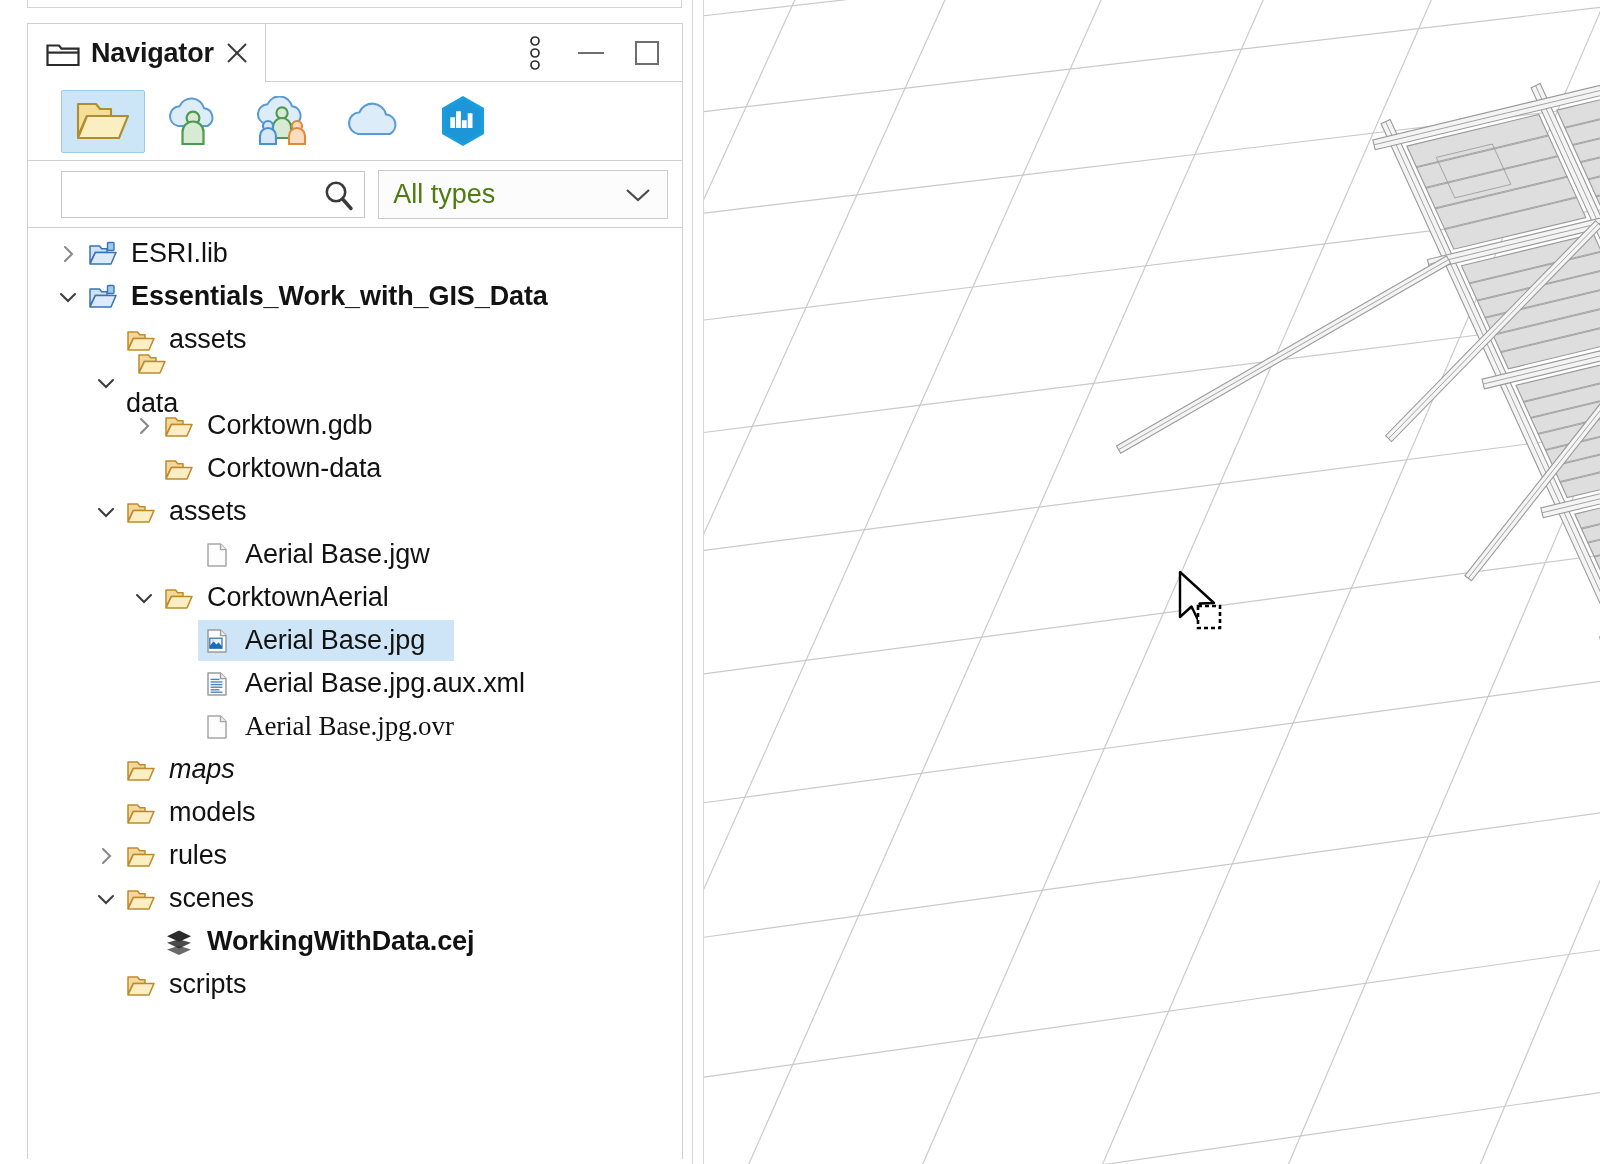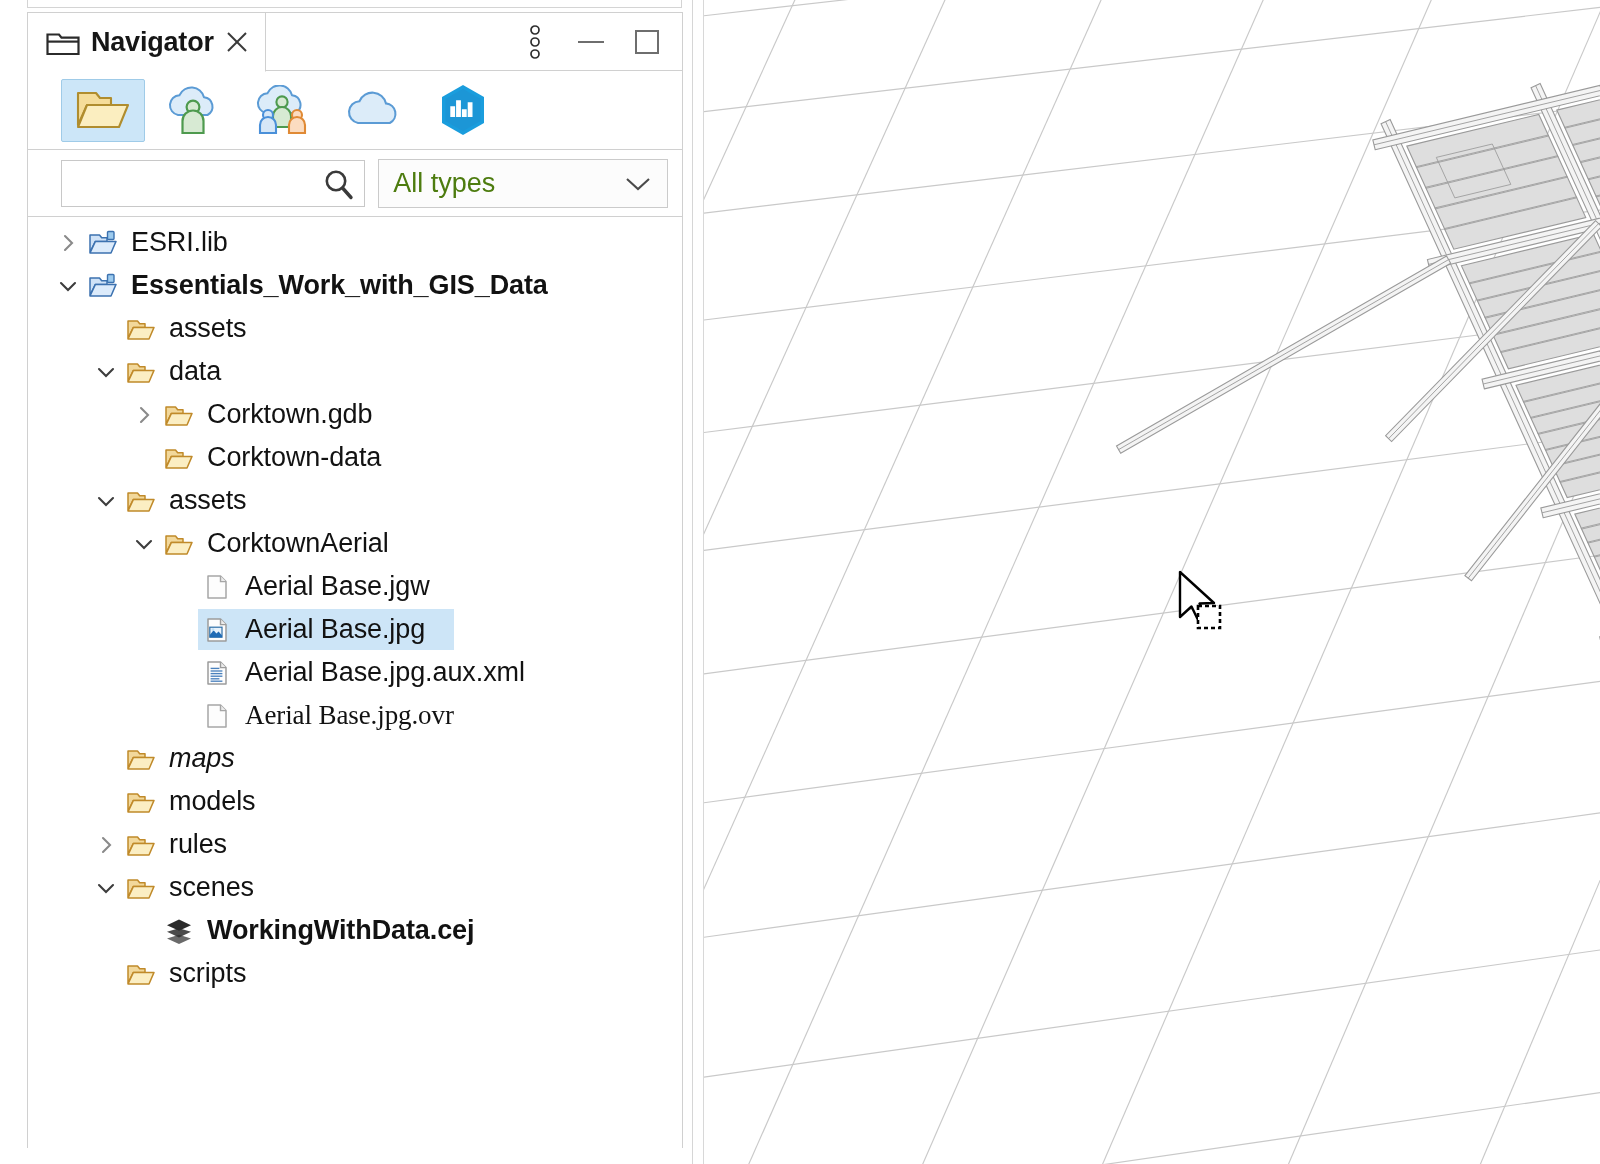--- a/index.html
+++ b/index.html
@@ -13,21 +13,21 @@
   #app { position: relative; width: 1600px; height: 1164px; background:#ffffff; }
 
   
   .top-sliver {
     position: absolute; left: 27px; top: -40px; width: 655px; height: 48px;
     border: 1px solid #d4d4d4; background:#ffffff;
   }
 
   
   .nav-panel {
-    position: absolute; left: 27px; top: 12px;
+    position: absolute; left: 27px; top: 23px;
     width: 656px; height: 1136px;
     background: #ffffff;
     border-left: 1px solid #d0d0d0;
     border-top: 1px solid #d0d0d0;
     border-right: 1px solid #d0d0d0;
   }
   .nav-titlebar {
     position: relative; height: 58px; width: 100%;
     border-bottom: 1px solid #d0d0d0;
     background:#ffffff;
@@ -280,86 +280,86 @@
             </svg>
             <span class="node-label">assets</span>
           </div>
         </div>
         <div class="tree-row">
           <div class="twisty" style="left: 66px;">
             <svg viewBox="0 0 24 24" width="24" height="24">
               <polyline points="5,9 12,16 19,9" fill="none" stroke="#3d3d3d" stroke-width="2.1" stroke-linecap="round"></polyline>
             </svg>
           </div>
+          <div class="row-inner" style="margin-left: 98px; flex-direction: column;">
+            <svg viewBox="0 0 30 28" width="30" height="28" class="node-icon">
+              <path d="M2 6 H11.5 l2.2 2.8 H19 v3.6 H7.4 L2 23 Z" fill="#f2d89b" stroke="#c08a2a" stroke-width="1.5" stroke-linejoin="round"></path>
+              <path d="M7.4 12.4 H28 L23 24 H2 Z" fill="#fbeec3" stroke="#c08a2a" stroke-width="1.5" stroke-linejoin="round"></path>
+            </svg>
+            <span class="node-label">data</span>
+          </div>
+        </div>
+        <div class="tree-row">
+          <div class="twisty" style="left: 104px;">
+            <svg viewBox="0 0 24 24" width="24" height="24">
+              <polyline points="9,5 16,12 9,19" fill="none" stroke="#8a8a8a" stroke-width="2.1" stroke-linecap="round"></polyline>
+            </svg>
+          </div>
+          <div class="row-inner" style="margin-left: 136px;">
+            <svg viewBox="0 0 30 28" width="30" height="28" class="node-icon">
+              <path d="M2 6 H11.5 l2.2 2.8 H19 v3.6 H7.4 L2 23 Z" fill="#f2d89b" stroke="#c08a2a" stroke-width="1.5" stroke-linejoin="round"></path>
+              <path d="M7.4 12.4 H28 L23 24 H2 Z" fill="#fbeec3" stroke="#c08a2a" stroke-width="1.5" stroke-linejoin="round"></path>
+            </svg>
+            <span class="node-label">Corktown.gdb</span>
+          </div>
+        </div>
+        <div class="tree-row">
+          <div class="row-inner" style="margin-left: 136px;">
+            <svg viewBox="0 0 30 28" width="30" height="28" class="node-icon">
+              <path d="M2 6 H11.5 l2.2 2.8 H19 v3.6 H7.4 L2 23 Z" fill="#f2d89b" stroke="#c08a2a" stroke-width="1.5" stroke-linejoin="round"></path>
+              <path d="M7.4 12.4 H28 L23 24 H2 Z" fill="#fbeec3" stroke="#c08a2a" stroke-width="1.5" stroke-linejoin="round"></path>
+            </svg>
+            <span class="node-label">Corktown-data</span>
+          </div>
+        </div>
+        <div class="tree-row">
+          <div class="twisty" style="left: 66px;">
+            <svg viewBox="0 0 24 24" width="24" height="24">
+              <polyline points="5,9 12,16 19,9" fill="none" stroke="#3d3d3d" stroke-width="2.1" stroke-linecap="round"></polyline>
+            </svg>
+          </div>
           <div class="row-inner" style="margin-left: 98px;">
             <svg viewBox="0 0 30 28" width="30" height="28" class="node-icon">
               <path d="M2 6 H11.5 l2.2 2.8 H19 v3.6 H7.4 L2 23 Z" fill="#f2d89b" stroke="#c08a2a" stroke-width="1.5" stroke-linejoin="round"></path>
               <path d="M7.4 12.4 H28 L23 24 H2 Z" fill="#fbeec3" stroke="#c08a2a" stroke-width="1.5" stroke-linejoin="round"></path>
             </svg>
-            <span class="node-label">data</span>
-          </div>
-        </div>
-        <div class="tree-row">
-          <div class="twisty" style="left: 104px;">
-            <svg viewBox="0 0 24 24" width="24" height="24">
-              <polyline points="9,5 16,12 9,19" fill="none" stroke="#8a8a8a" stroke-width="2.1" stroke-linecap="round"></polyline>
-            </svg>
-          </div>
-          <div class="row-inner" style="margin-left: 136px;">
-            <svg viewBox="0 0 30 28" width="30" height="28" class="node-icon">
-              <path d="M2 6 H11.5 l2.2 2.8 H19 v3.6 H7.4 L2 23 Z" fill="#f2d89b" stroke="#c08a2a" stroke-width="1.5" stroke-linejoin="round"></path>
-              <path d="M7.4 12.4 H28 L23 24 H2 Z" fill="#fbeec3" stroke="#c08a2a" stroke-width="1.5" stroke-linejoin="round"></path>
-            </svg>
-            <span class="node-label">Corktown.gdb</span>
-          </div>
-        </div>
-        <div class="tree-row">
-          <div class="row-inner" style="margin-left: 136px;">
-            <svg viewBox="0 0 30 28" width="30" height="28" class="node-icon">
-              <path d="M2 6 H11.5 l2.2 2.8 H19 v3.6 H7.4 L2 23 Z" fill="#f2d89b" stroke="#c08a2a" stroke-width="1.5" stroke-linejoin="round"></path>
-              <path d="M7.4 12.4 H28 L23 24 H2 Z" fill="#fbeec3" stroke="#c08a2a" stroke-width="1.5" stroke-linejoin="round"></path>
-            </svg>
-            <span class="node-label">Corktown-data</span>
-          </div>
-        </div>
-        <div class="tree-row">
-          <div class="twisty" style="left: 66px;">
-            <svg viewBox="0 0 24 24" width="24" height="24">
-              <polyline points="5,9 12,16 19,9" fill="none" stroke="#3d3d3d" stroke-width="2.1" stroke-linecap="round"></polyline>
-            </svg>
-          </div>
-          <div class="row-inner" style="margin-left: 98px;">
-            <svg viewBox="0 0 30 28" width="30" height="28" class="node-icon">
-              <path d="M2 6 H11.5 l2.2 2.8 H19 v3.6 H7.4 L2 23 Z" fill="#f2d89b" stroke="#c08a2a" stroke-width="1.5" stroke-linejoin="round"></path>
-              <path d="M7.4 12.4 H28 L23 24 H2 Z" fill="#fbeec3" stroke="#c08a2a" stroke-width="1.5" stroke-linejoin="round"></path>
-            </svg>
             <span class="node-label">assets</span>
-          </div>
-        </div>
-        <div class="tree-row">
-          <div class="twisty" style="left: 104px;">
-            <svg viewBox="0 0 24 24" width="24" height="24">
-              <polyline points="5,9 12,16 19,9" fill="none" stroke="#3d3d3d" stroke-width="2.1" stroke-linecap="round"></polyline>
-            </svg>
-          </div>
-          <div class="row-inner" style="margin-left: 136px;">
-            <svg viewBox="0 0 30 28" width="30" height="28" class="node-icon">
-              <path d="M2 6 H11.5 l2.2 2.8 H19 v3.6 H7.4 L2 23 Z" fill="#f2d89b" stroke="#c08a2a" stroke-width="1.5" stroke-linejoin="round"></path>
-              <path d="M7.4 12.4 H28 L23 24 H2 Z" fill="#fbeec3" stroke="#c08a2a" stroke-width="1.5" stroke-linejoin="round"></path>
-            </svg>
-            <span class="node-label">CorktownAerial</span>
           </div>
         </div>
         <div class="tree-row">
           <div class="row-inner" style="margin-left: 174px;">
             <svg viewBox="0 0 30 28" width="30" height="28" class="node-icon">
               <path d="M6 3 H18.5 L24 8.6 V25 H6 Z" fill="#fdfdfd" stroke="#a6a6a6" stroke-width="1.5" stroke-linejoin="round"></path>
               <path d="M18.5 3 V8.6 H24" fill="#ececec" stroke="#a6a6a6" stroke-width="1.4"></path>
             </svg>
             <span class="node-label">Aerial Base.jgw</span>
+          </div>
+        </div>
+        <div class="tree-row">
+          <div class="twisty" style="left: 104px;">
+            <svg viewBox="0 0 24 24" width="24" height="24">
+              <polyline points="5,9 12,16 19,9" fill="none" stroke="#3d3d3d" stroke-width="2.1" stroke-linecap="round"></polyline>
+            </svg>
+          </div>
+          <div class="row-inner" style="margin-left: 136px;">
+            <svg viewBox="0 0 30 28" width="30" height="28" class="node-icon">
+              <path d="M2 6 H11.5 l2.2 2.8 H19 v3.6 H7.4 L2 23 Z" fill="#f2d89b" stroke="#c08a2a" stroke-width="1.5" stroke-linejoin="round"></path>
+              <path d="M7.4 12.4 H28 L23 24 H2 Z" fill="#fbeec3" stroke="#c08a2a" stroke-width="1.5" stroke-linejoin="round"></path>
+            </svg>
+            <span class="node-label">CorktownAerial</span>
           </div>
         </div>
         <div class="tree-row">
           <div class="hl" style="left: 170px; width: 256px;"></div>
           <div class="row-inner" style="margin-left: 174px;">
             <svg viewBox="0 0 30 28" width="30" height="28" class="node-icon">
               <path d="M6 3 H18.5 L24 8.6 V25 H6 Z" fill="#fdfdfd" stroke="#9c9c9c" stroke-width="1.5" stroke-linejoin="round"></path>
               <path d="M18.5 3 V8.6 H24" fill="#ececec" stroke="#9c9c9c" stroke-width="1.4"></path>
               <rect x="7.8" y="11.2" width="12.2" height="10" fill="#e8f2fb" stroke="#2d6fa8" stroke-width="1.2"></rect>
               <path d="M7.8 19 L11.6 14.2 L14.4 17.6 L16.6 15.4 L20 19.6 V21.2 H7.8 Z" fill="#1f6bb5"></path>

